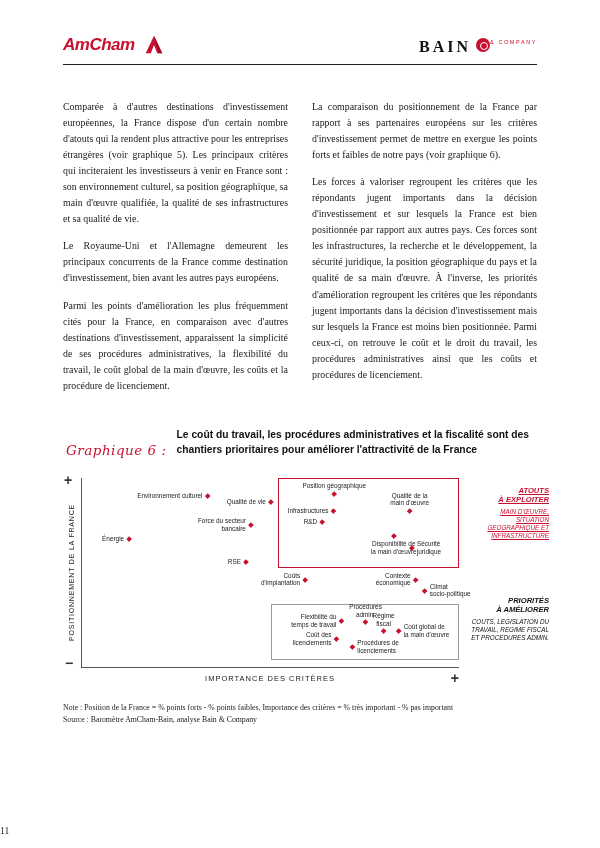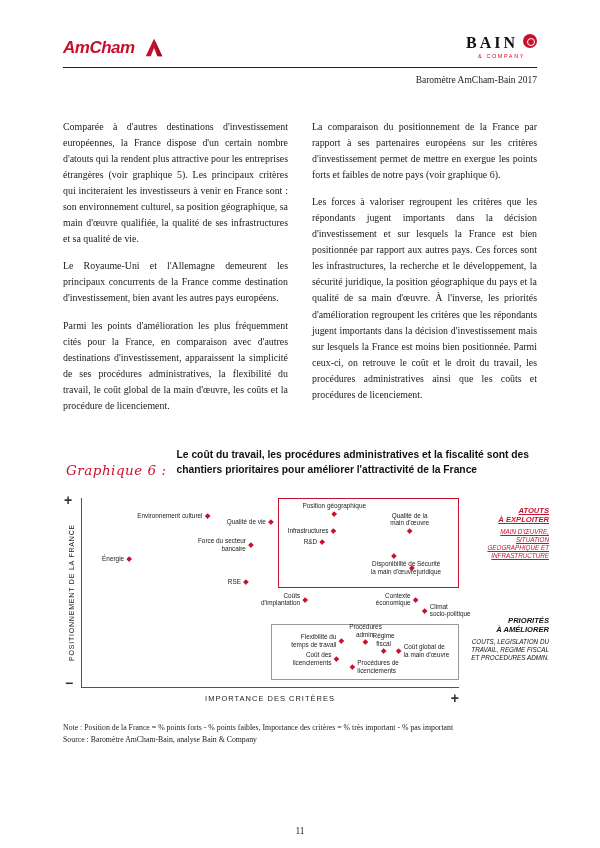--- a/index.html
+++ b/index.html
@@ -9,21 +9,21 @@
   *{box-sizing:border-box;}
   html,body{margin:0;padding:0;background:#ffffff;}
   body{width:600px;height:848px;font-family:"Liberation Serif",serif;color:var(--ink);}
   .page{position:relative;width:600px;height:848px;overflow:hidden;background:#fff;}
 
   
   header{display:flex;justify-content:space-between;align-items:flex-end;padding:34px 63px 8px;}
   .amcham{display:flex;align-items:center;gap:8px;}
   .amcham-text{font-family:"Liberation Sans",sans-serif;font-weight:bold;font-style:italic;font-size:17px;color:var(--red);letter-spacing:-0.5px;}
   .amcham-mark{width:22px;height:22px;}
-  .bain{display:flex;flex-direction:column;align-items:center;}
+  .bain{display:flex;flex-direction:row;align-items:flex-start;}
   .bain-top{display:flex;align-items:flex-start;gap:5px;}
   .bain-name{font-family:"Liberation Serif",serif;font-weight:bold;font-size:16px;letter-spacing:3px;color:#111;}
   .bain-circle{width:14px;height:14px;border-radius:50%;background:var(--red);position:relative;}
   .bain-circle::after{content:"";position:absolute;left:4px;top:4px;width:6px;height:6px;border-radius:50%;border:1px solid #fff;}
   .bain-co{font-family:"Liberation Sans",sans-serif;font-size:5.5px;letter-spacing:1.6px;color:var(--red);margin-top:1px;}
   .header-rule{border:none;border-top:1px solid #222;margin:0 63px;}
   .doc-ref{text-align:right;margin:7px 63px 0;font-size:9.5px;color:#222;}
 
   
   .columns{display:flex;gap:24px;margin:34px 63px 0;}
@@ -59,21 +59,21 @@
   .ann-col{position:absolute;left:404px;top:0;width:82px;}
   .ann{position:absolute;right:0;width:82px;text-align:right;font-style:italic;}
   .ann-atouts{top:12px;color:var(--red);text-decoration:underline;}
   .ann-prior{top:122px;color:#111;}
   .ann-title{font-weight:bold;font-size:7.6px;line-height:1.25;white-space:pre-line;}
   .ann-desc{font-size:6.3px;line-height:1.3;margin-top:3px;}
 
   
   .note{margin:10px 63px 0;font-size:7.8px;line-height:1.5;color:#222;}
   .source{margin:1px 63px 0;font-size:7.8px;line-height:1.5;color:#222;}
-  .page-number{position:absolute;bottom:12px;left:0;width:100%;text-align:center;font-size:9.5px;color:#222;}
+  .page-number{position:absolute;bottom:12px;left:0;width:100%;font-size:9.5px;color:#222;}
 </style>
 </head>
 <body>
 
 <div class="page">
 
   <header>
     <div class="amcham">
       <span class="amcham-text">AmCham</span>
       <svg class="amcham-mark" viewBox="0 0 24 24" aria-hidden="true">
@@ -84,21 +84,20 @@
     <div class="bain">
       <div class="bain-top">
         <span class="bain-name">BAIN</span>
         <span class="bain-circle"></span>
       </div>
       <span class="bain-co">&amp; COMPANY</span>
     </div>
   </header>
 
   <hr class="header-rule">
-  <div class="doc-ref">Baromètre AmCham-Bain 2017</div>
 
   <main class="columns">
     <section class="col">
       <p>Comparée à d'autres destinations d'investissement européennes, la France dispose d'un certain nombre d'atouts qui la rendent plus attractive pour les entreprises étrangères (voir graphique 5). Les principaux critères qui inciteraient les investisseurs à venir en France sont : son environnement culturel, sa position géographique, sa main d'œuvre qualifiée, la qualité de ses infrastructures et sa qualité de vie.</p>
       <p>Le Royaume-Uni et l'Allemagne demeurent les principaux concurrents de la France comme destination d'investissement, bien avant les autres pays européens.</p>
       <p>Parmi les points d'amélioration les plus fréquemment cités pour la France, en comparaison avec d'autres destinations d'investissement, apparaissent la simplicité de ses procédures administratives, la flexibilité du travail, le coût global de la main d'œuvre, les coûts et la procédure de licenciement.</p>
     </section>
     <section class="col">
       <p>La comparaison du positionnement de la France par rapport à ses partenaires européens sur les critères d'investissement permet de mettre en exergue les points forts et faibles de notre pays (voir graphique 6).</p>
       <p>Les forces à valoriser regroupent les critères que les répondants jugent importants dans la décision d'investissement et sur lesquels la France est bien positionnée par rapport aux autres pays. Ces forces sont les infrastructures, la recherche et le développement, la sécurité juridique, la position géographique du pays et la qualité de sa main d'œuvre. À l'inverse, les priorités d'amélioration regroupent les critères que les répondants jugent importants dans la décision d'investissement mais sur lesquels la France est moins bien positionnée. Parmi ceux-ci, on retrouve le coût et le droit du travail, les procédures administratives ainsi que les coûts et procédures de licenciement.</p>

